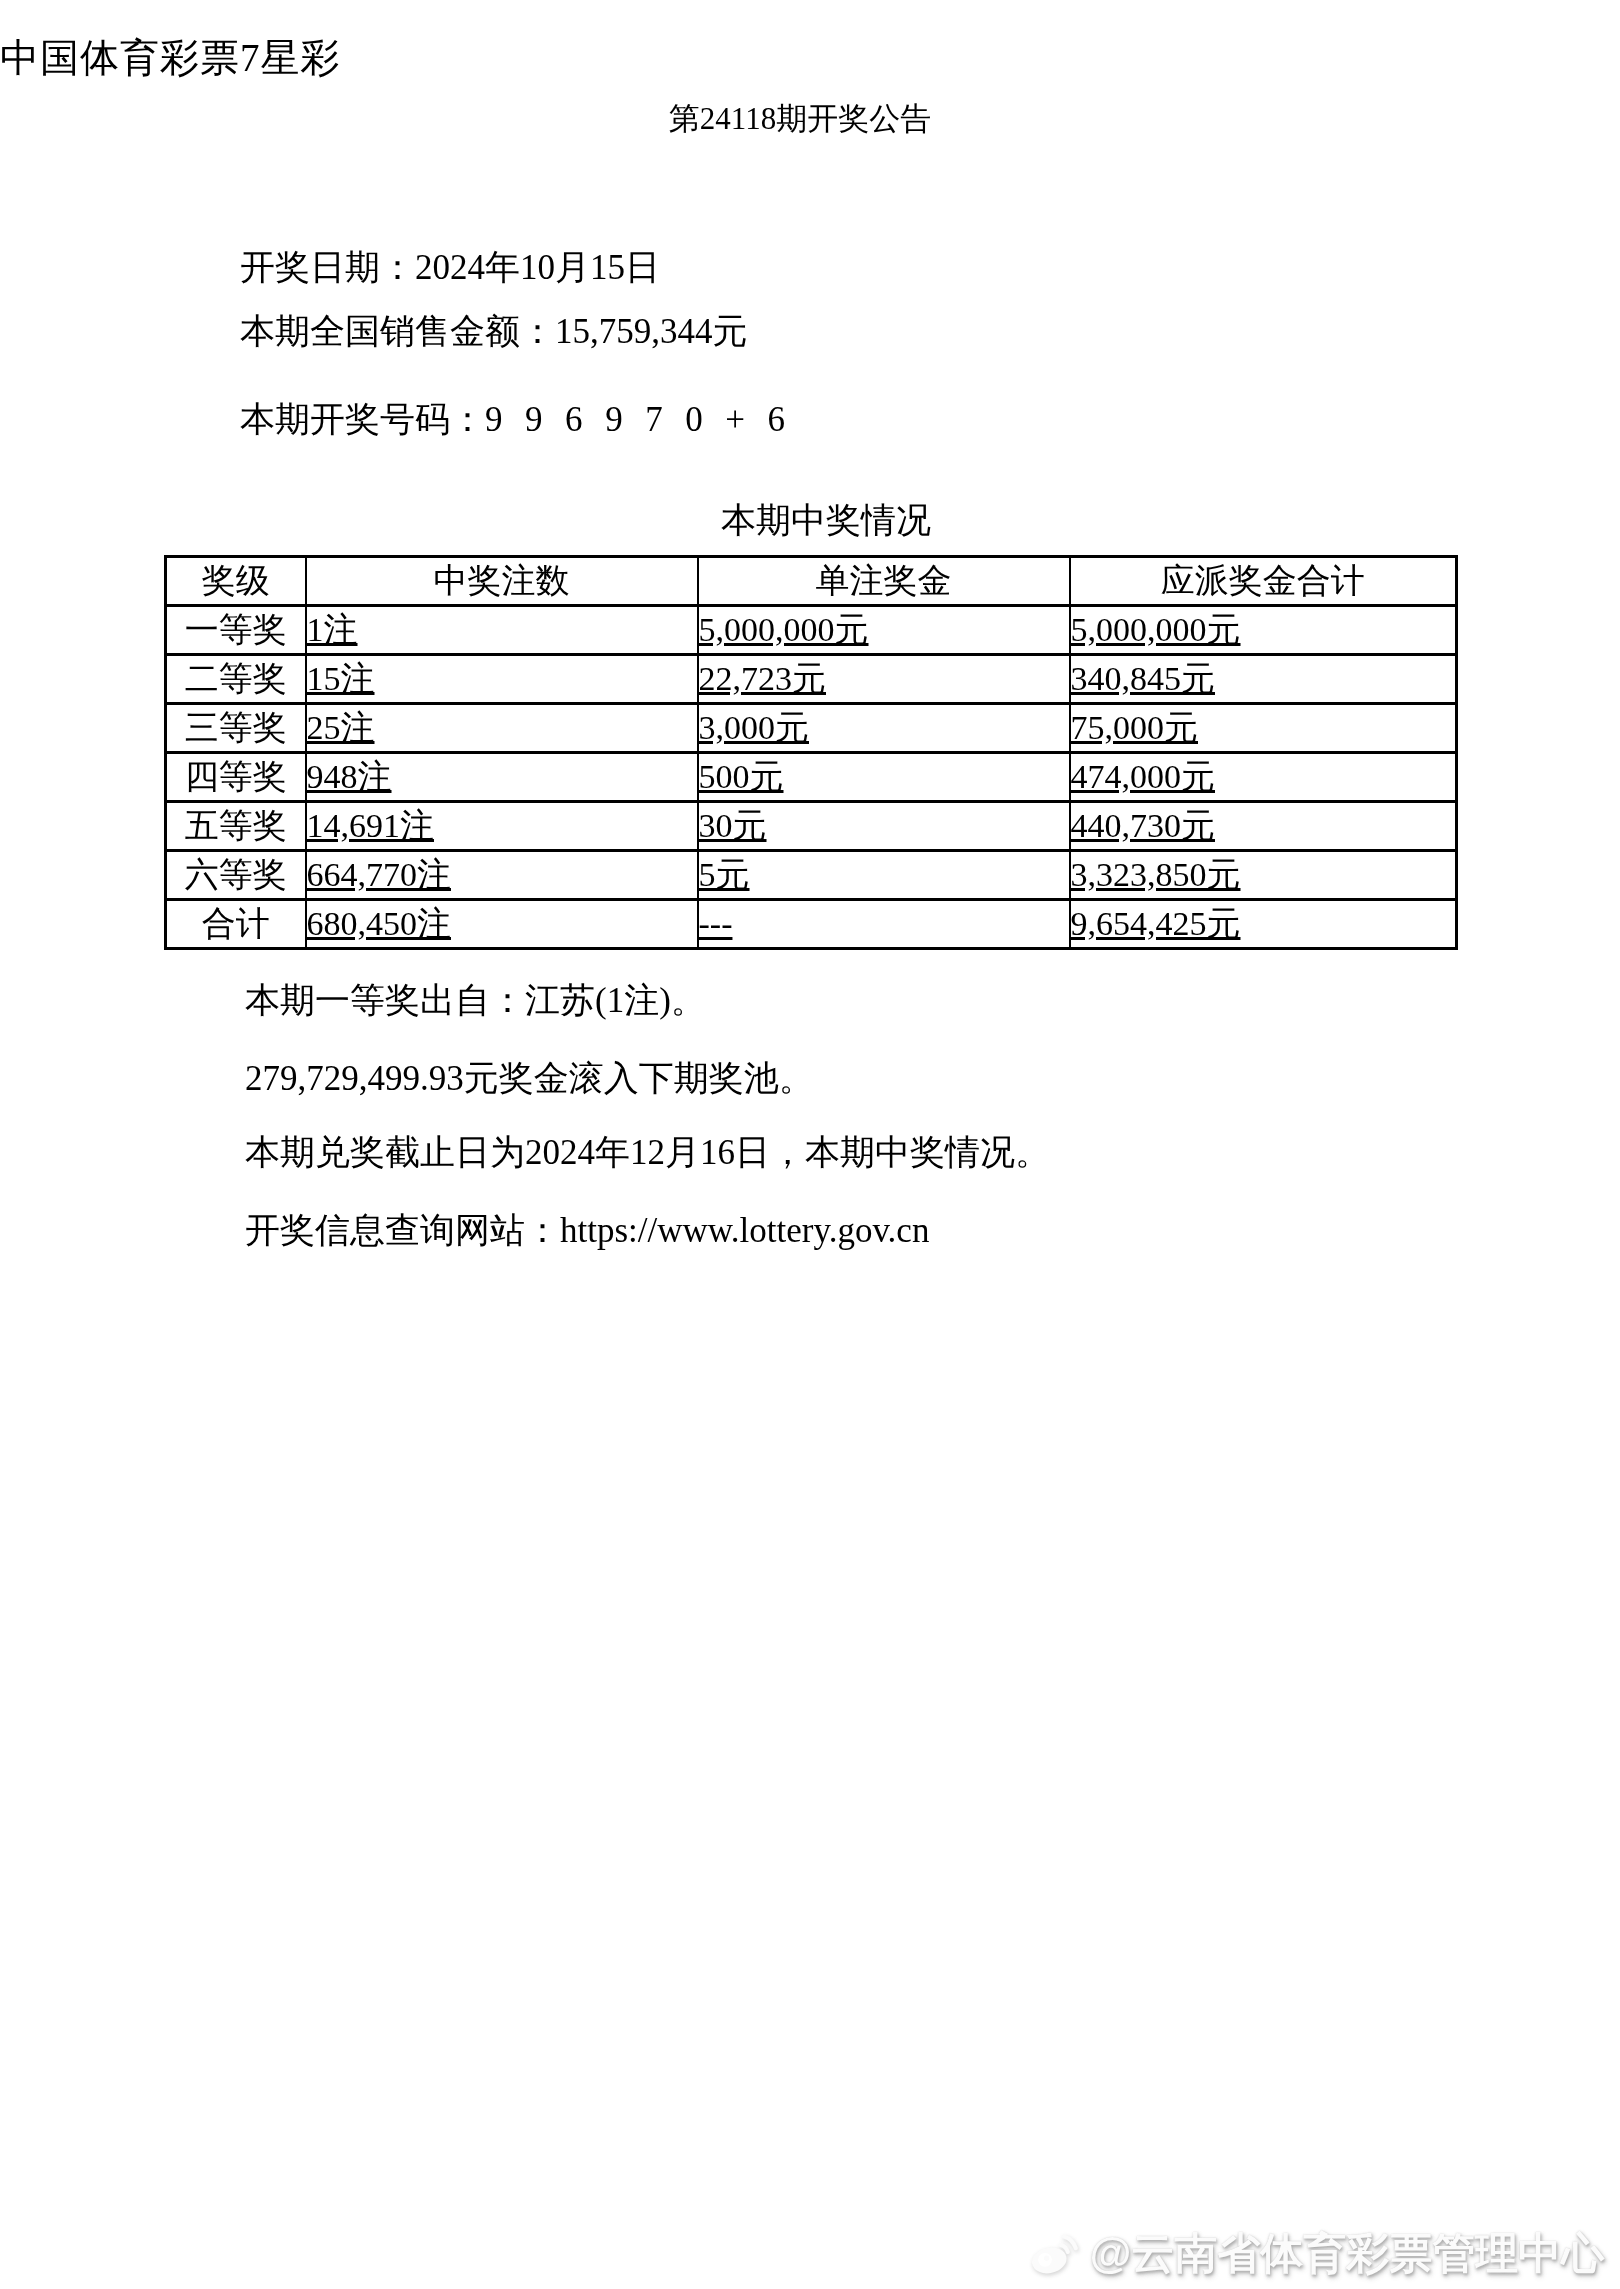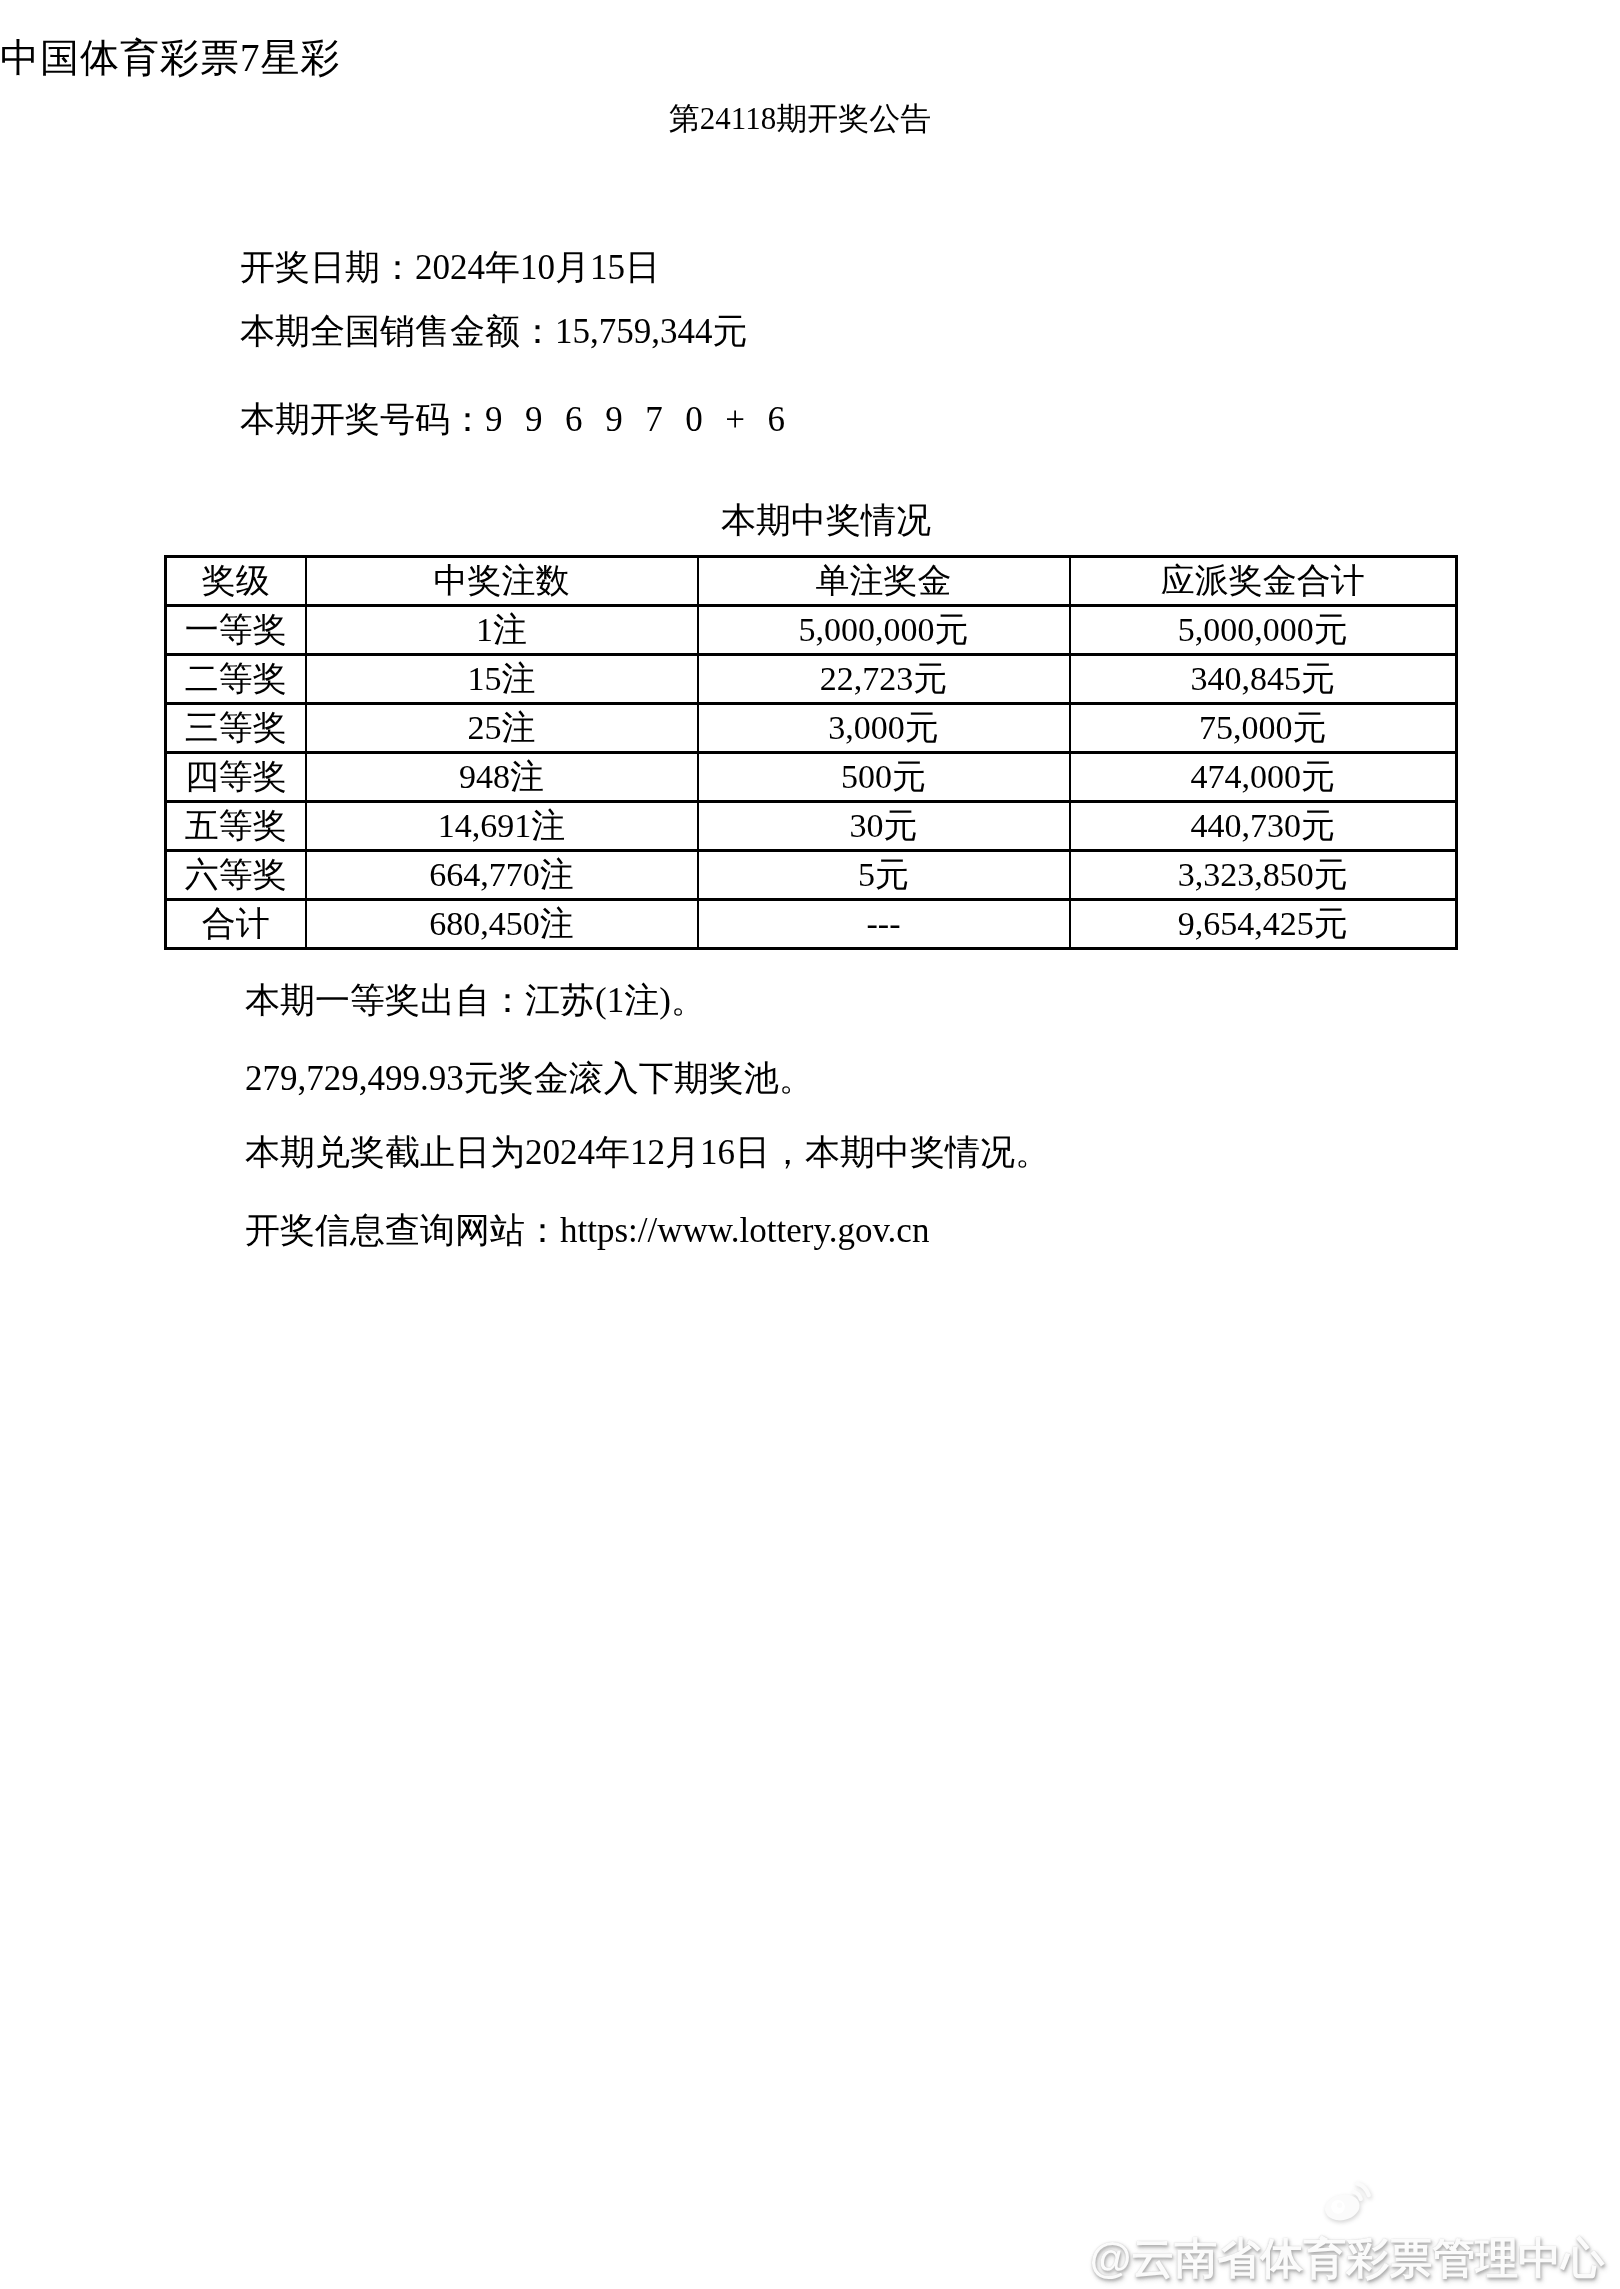--- a/index.html
+++ b/index.html
@@ -51,39 +51,38 @@
     font-weight:normal;
     overflow:hidden;
     white-space:nowrap;
   }
   .prize-table th{text-align:center;}
   .col-level{width:140px;}
   .col-count{width:392px;}
   .col-single{width:372px;}
   .col-total{width:387px;}
   .cell-level{text-align:center;}
-  .cell-num{text-align:center;padding-right:13.7px;}
+  .cell-num{text-align:left;padding-right:13.7px;text-decoration:underline;}
   .note-line{
     position:absolute;left:240px;margin:5px;
     font-size:35px;line-height:1.15;white-space:nowrap;
   }
   .note-1{top:976px;}
   .note-2{top:1054px;}
   .note-3{top:1128px;}
   .note-4{top:1206px;}
   .watermark{
     position:absolute;right:15.7px;bottom:9.8px;
     display:flex;align-items:center;gap:9.8px;
     color:#fbfbfb;
     font-family:"Liberation Sans","DejaVu Sans",sans-serif;
     font-weight:bold;font-size:43px;line-height:1;
     text-shadow:1px 2px 2.9px rgba(150,150,150,0.65), 0 0 1px rgba(170,170,170,0.5);
     filter:drop-shadow(1px 2px 2px rgba(160,160,160,0.45));
     white-space:nowrap;
-    flex-direction:column;
   }
   .weibo-svg{display:block;}
 </style>
 </head>
 <body>
 
 <div class="page">
 
   <div class="doc-title">中国体育彩票7星彩</div>
   <div class="doc-subtitle">第24118期开奖公告</div>

